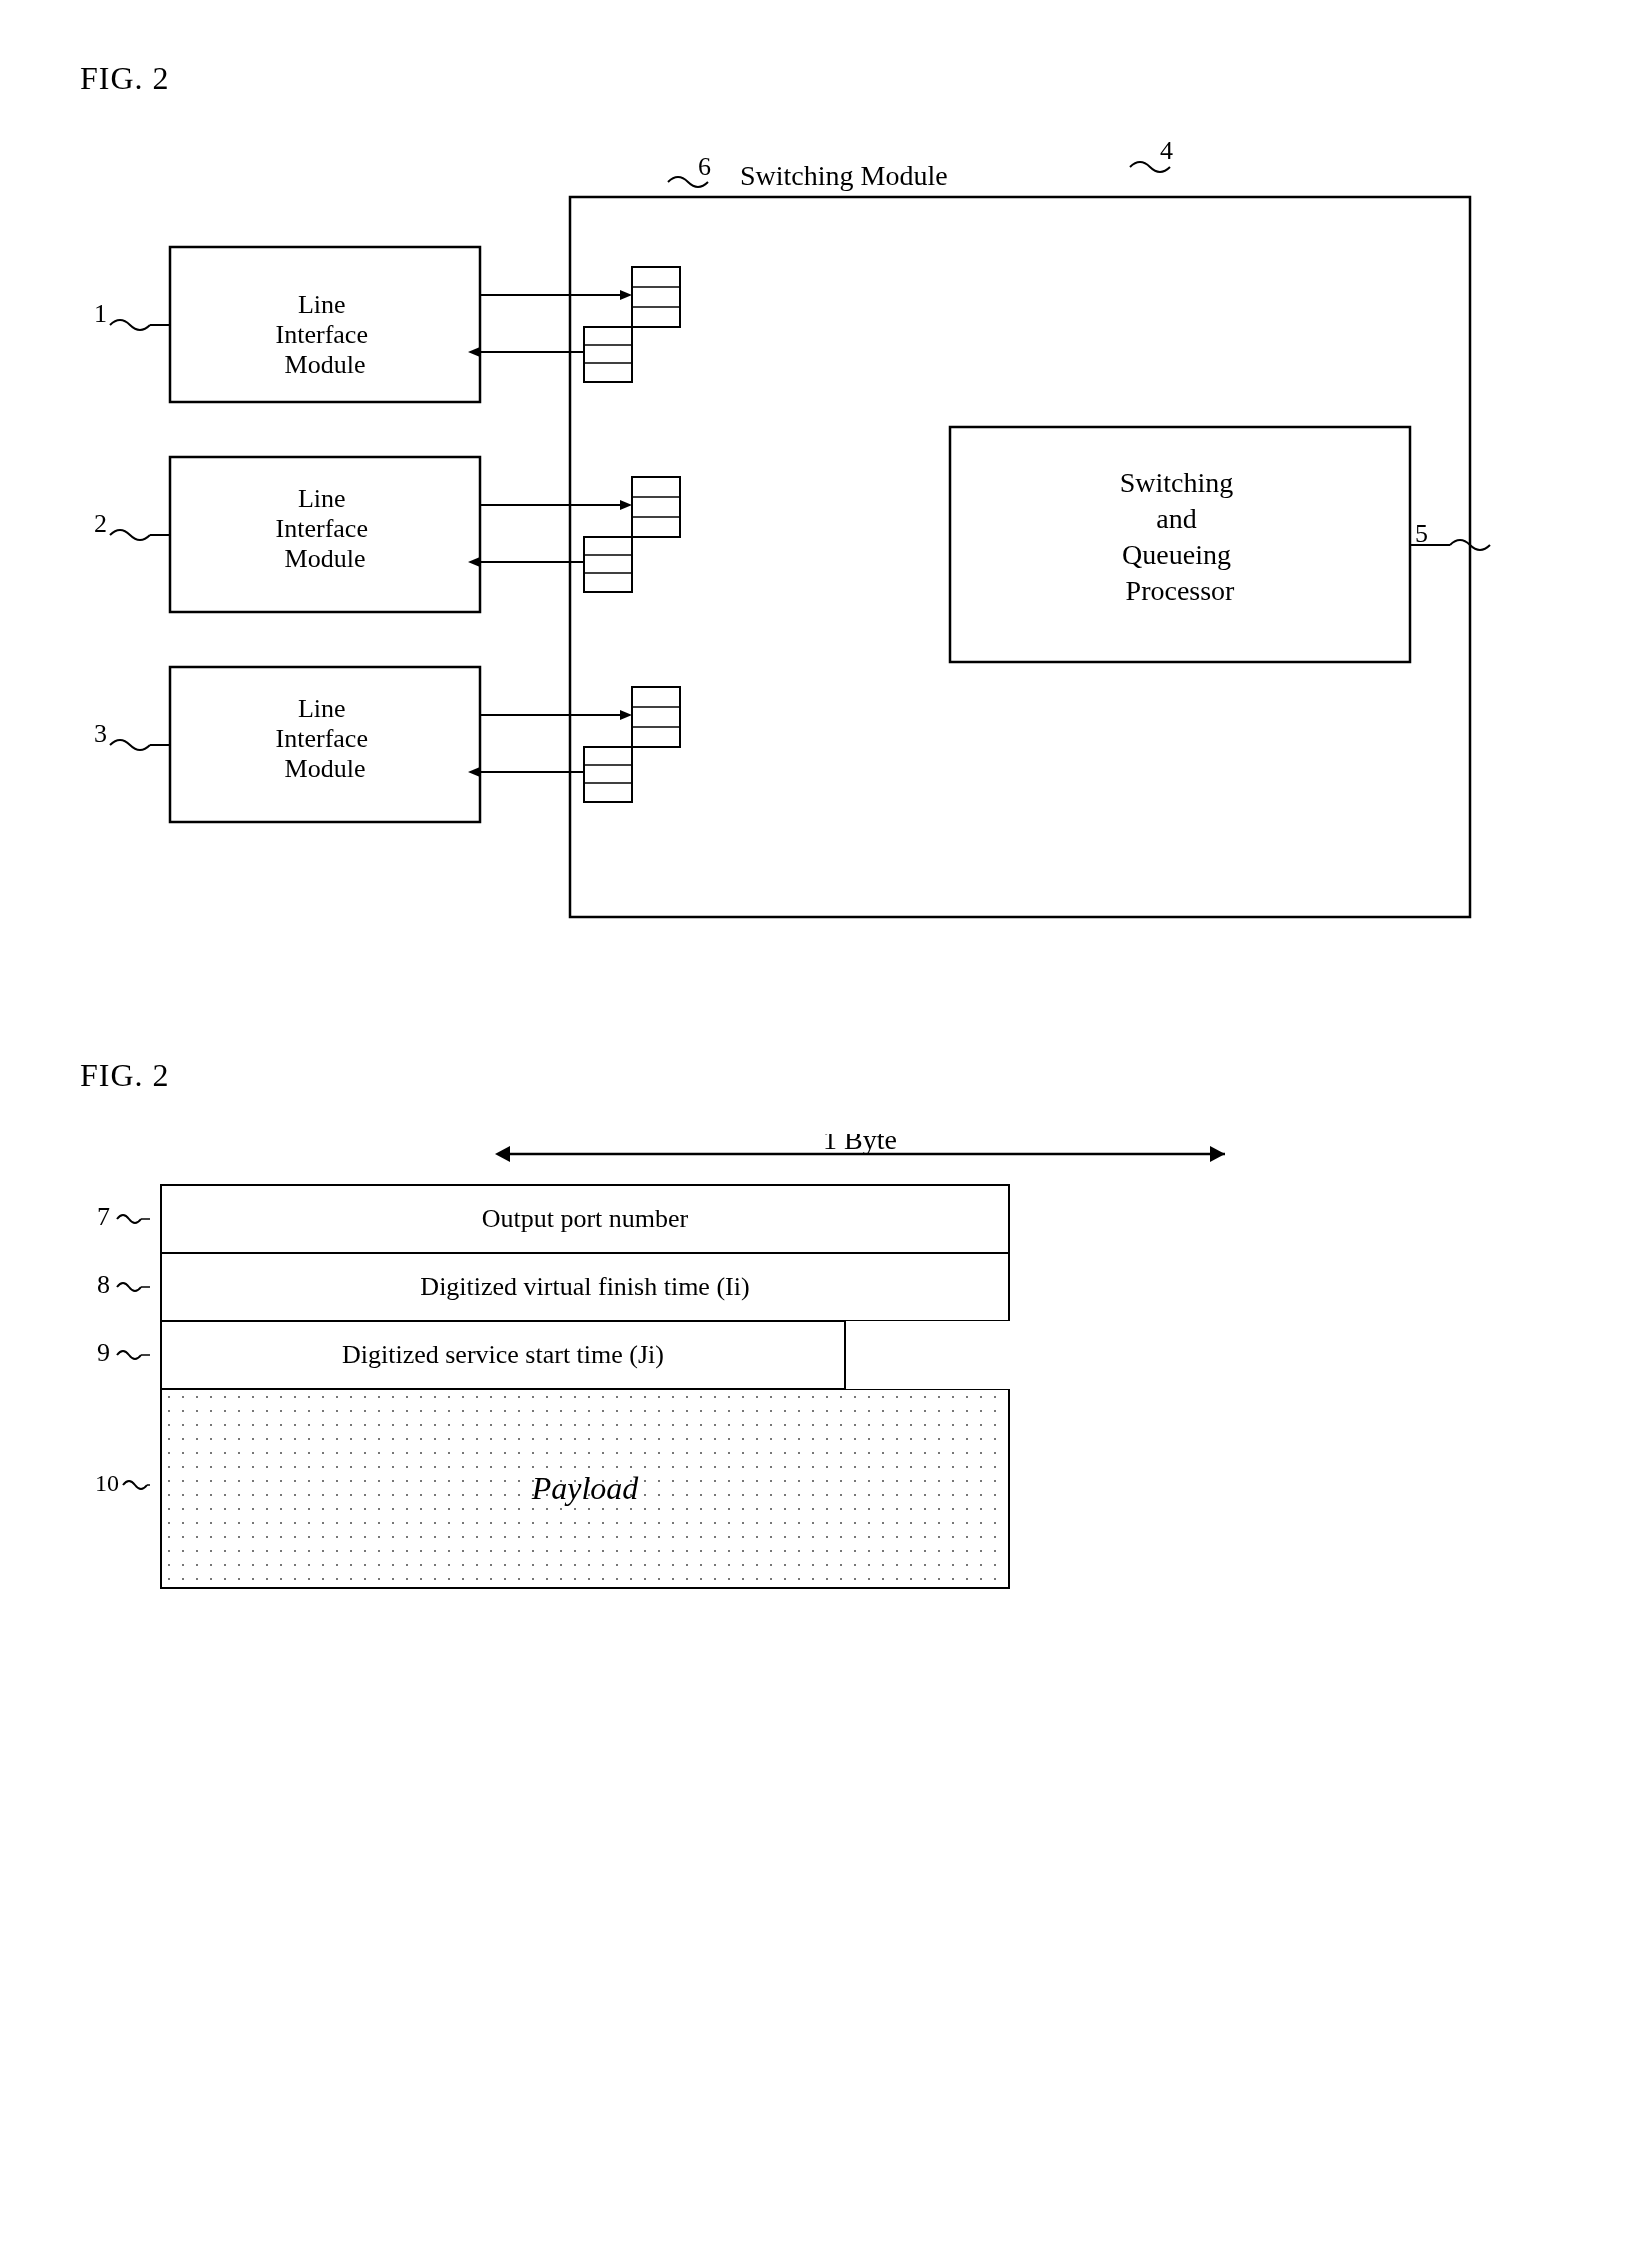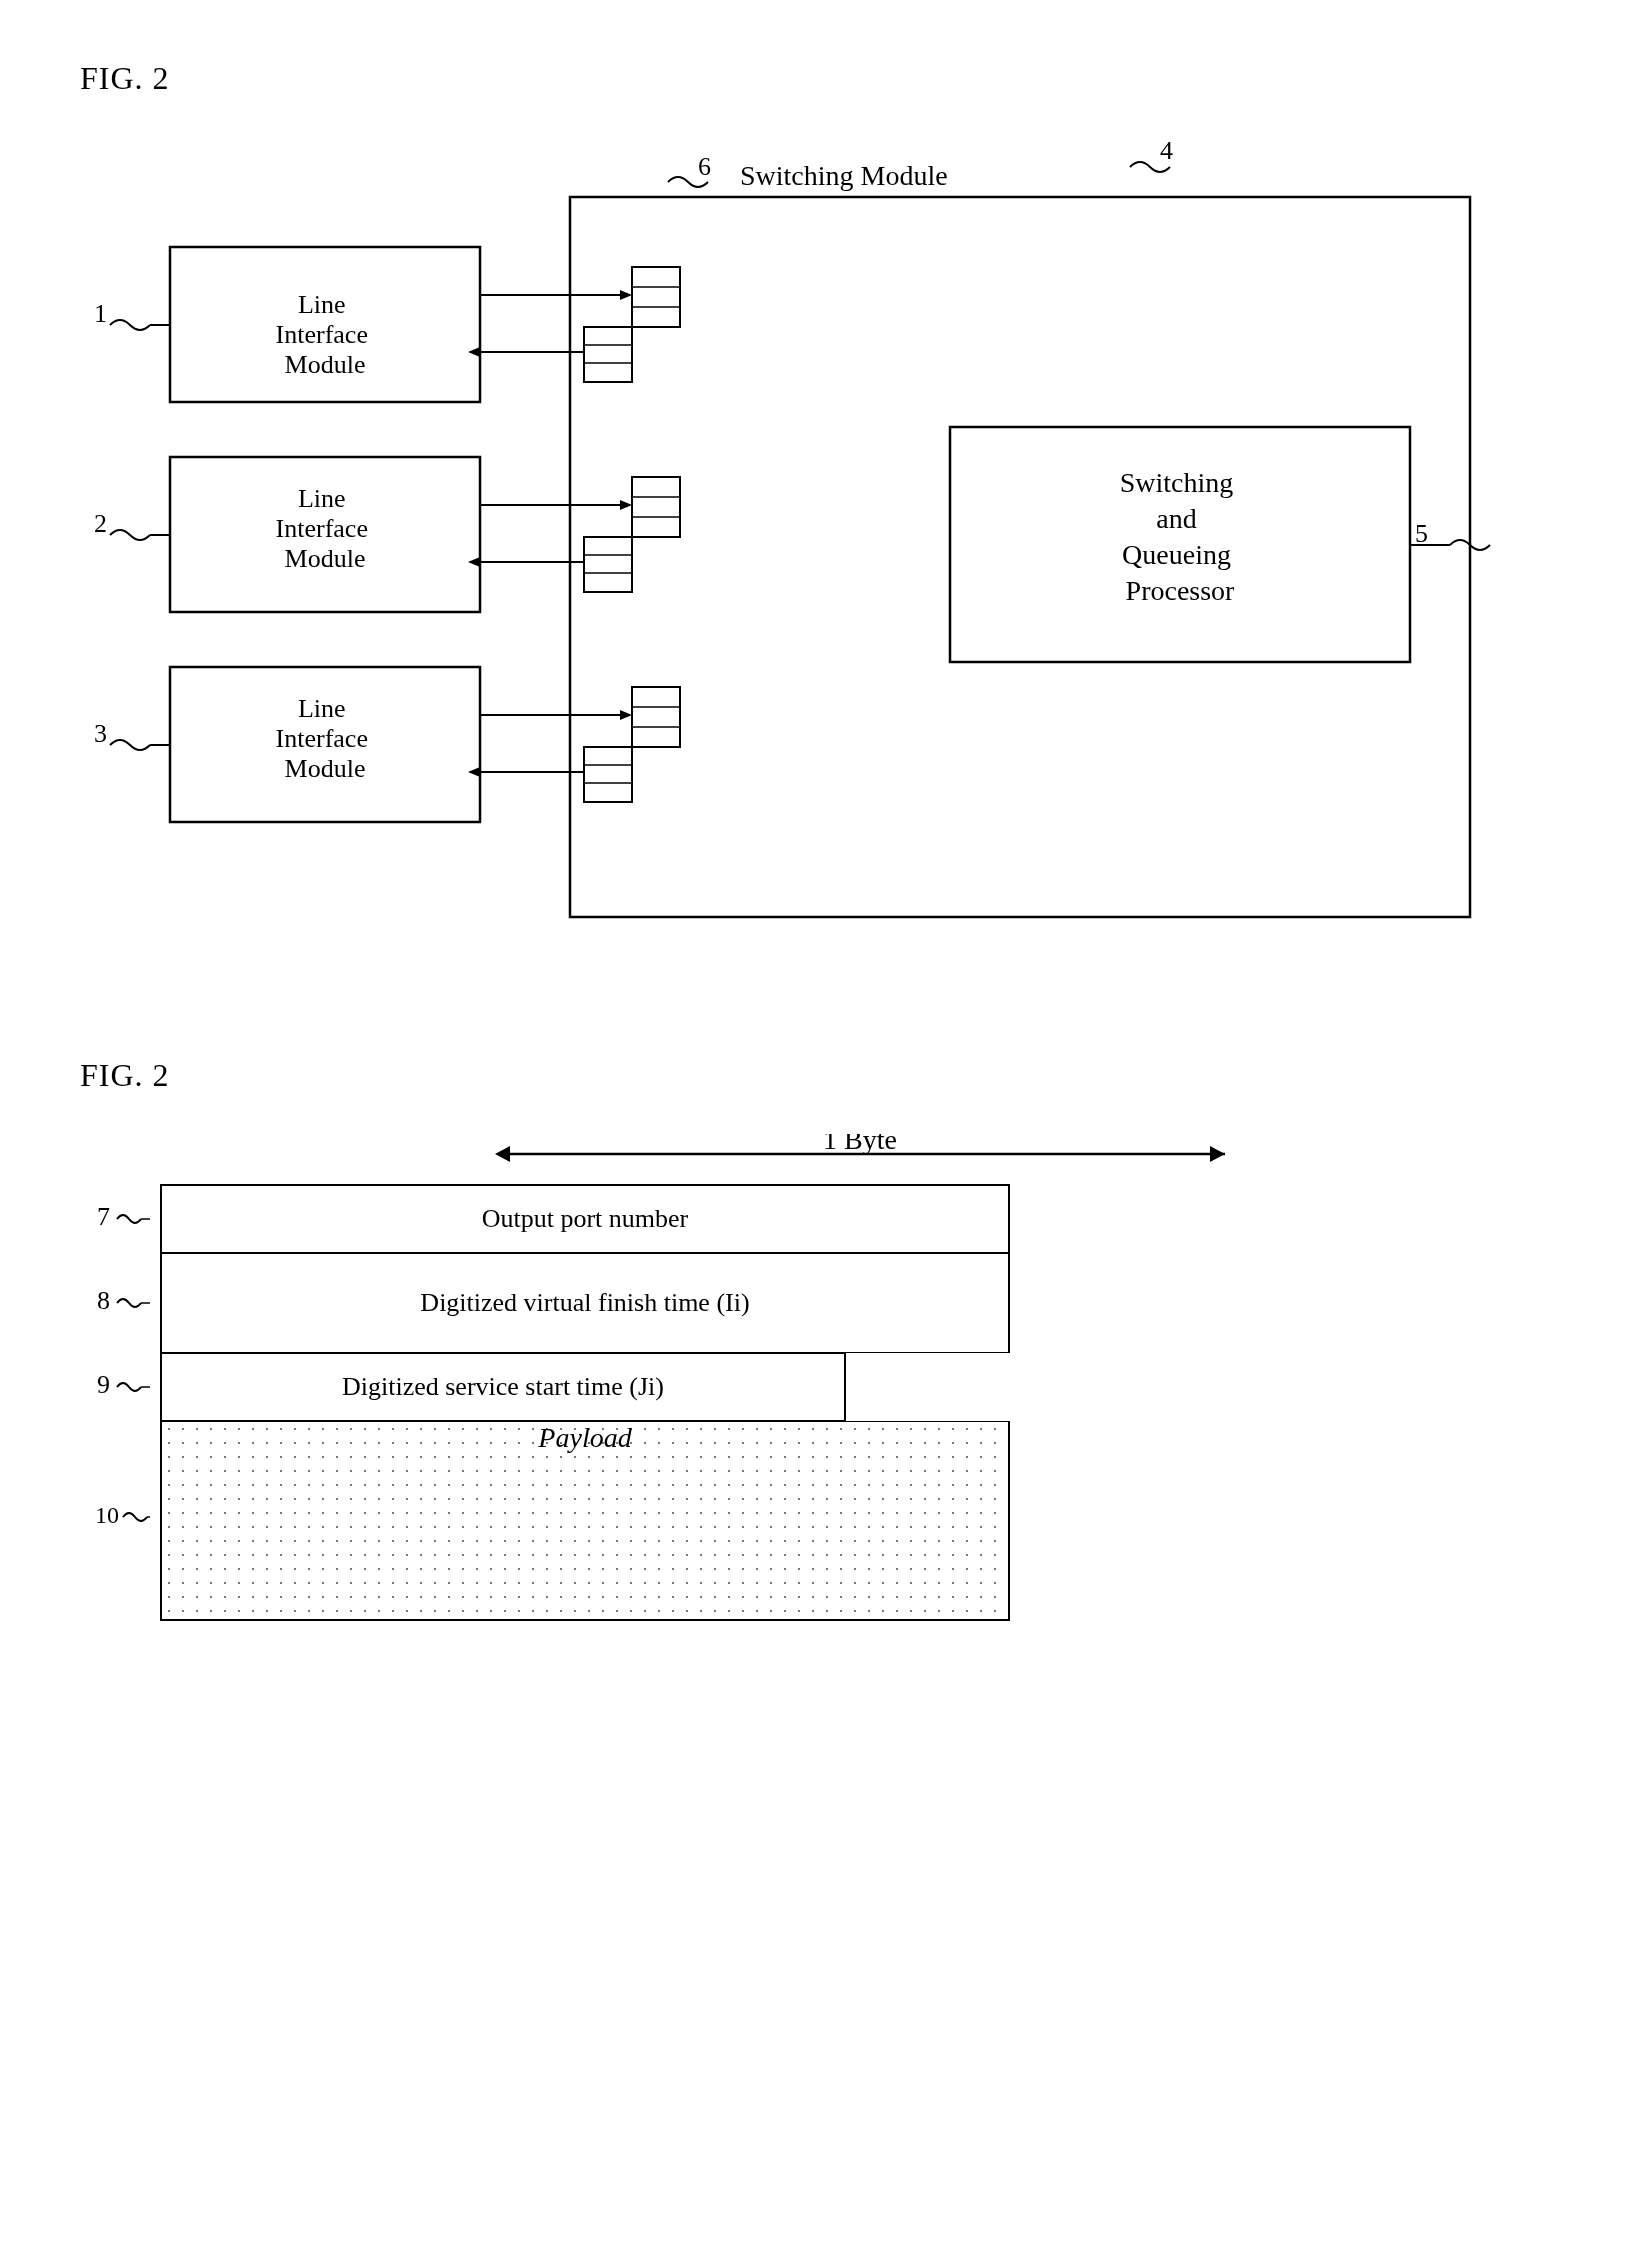--- a/index.html
+++ b/index.html
@@ -187,21 +187,21 @@
       </div>
 
       <div style="display: flex; align-items: center; position: relative;">
         <div style="position: absolute; left: -65px; display: flex; align-items: center; font-size: 26px;">
           <svg width="55" height="40">
             <text x="2" y="26" font-family="Times New Roman" font-size="26">8</text>
             <path d="M 22 20 Q28 12 34 20 Q40 28 46 20" fill="none" stroke="#000" stroke-width="2"></path>
             <line x1="46" y1="20" x2="55" y2="20" stroke="#000" stroke-width="1.5"></line>
           </svg>
         </div>
-        <div style="border: 2.5px solid #000; border-top: 1.25px solid #000; width: 850px; padding: 34px 10px; text-align: center; font-size: 26px; font-family: 'Times New Roman', serif; border-bottom: 1.25px solid #000;">
+        <div style="border: 2.5px solid #000; border-top: 1.25px solid #000; width: 850px; padding: 18px 10px; text-align: center; font-size: 26px; font-family: 'Times New Roman', serif; border-bottom: 1.25px solid #000;">
           <span>Digitized virtual finish time (Ii)</span>
         </div>
       </div>
 
       <div style="display: flex; align-items: center; position: relative;">
         <div style="position: absolute; left: -65px; display: flex; align-items: center; font-size: 26px;">
           <svg width="55" height="40">
             <text x="2" y="26" font-family="Times New Roman" font-size="26">9</text>
             <path d="M 22 20 Q28 12 34 20 Q40 28 46 20" fill="none" stroke="#000" stroke-width="2"></path>
             <line x1="46" y1="20" x2="55" y2="20" stroke="#000" stroke-width="1.5"></line>
@@ -219,26 +219,27 @@
             <path d="M 28 20 Q34 12 40 20 Q46 28 52 20" fill="none" stroke="#000" stroke-width="2"></path>
             <line x1="52" y1="20" x2="55" y2="20" stroke="#000" stroke-width="1.5"></line>
           </svg>
         </div>
         <div style="
           border: 2.5px solid #000;
           border-top: 1.25px solid #000;
           width: 850px;
           height: 200px;
           text-align: center;
-          font-size: 28px;
+          font-size: 32px;
           font-family: 'Times New Roman', serif;
           font-style: italic;
           background-image: radial-gradient(circle, #777 1.2px, transparent 1.2px);
           background-size: 14px 14px;
           display: flex;
+          align-items: center;
           justify-content: center;
         ">
           <span>Payload</span>
         </div>
       </div>
 
     </div>
   </div>
 </div>
 

